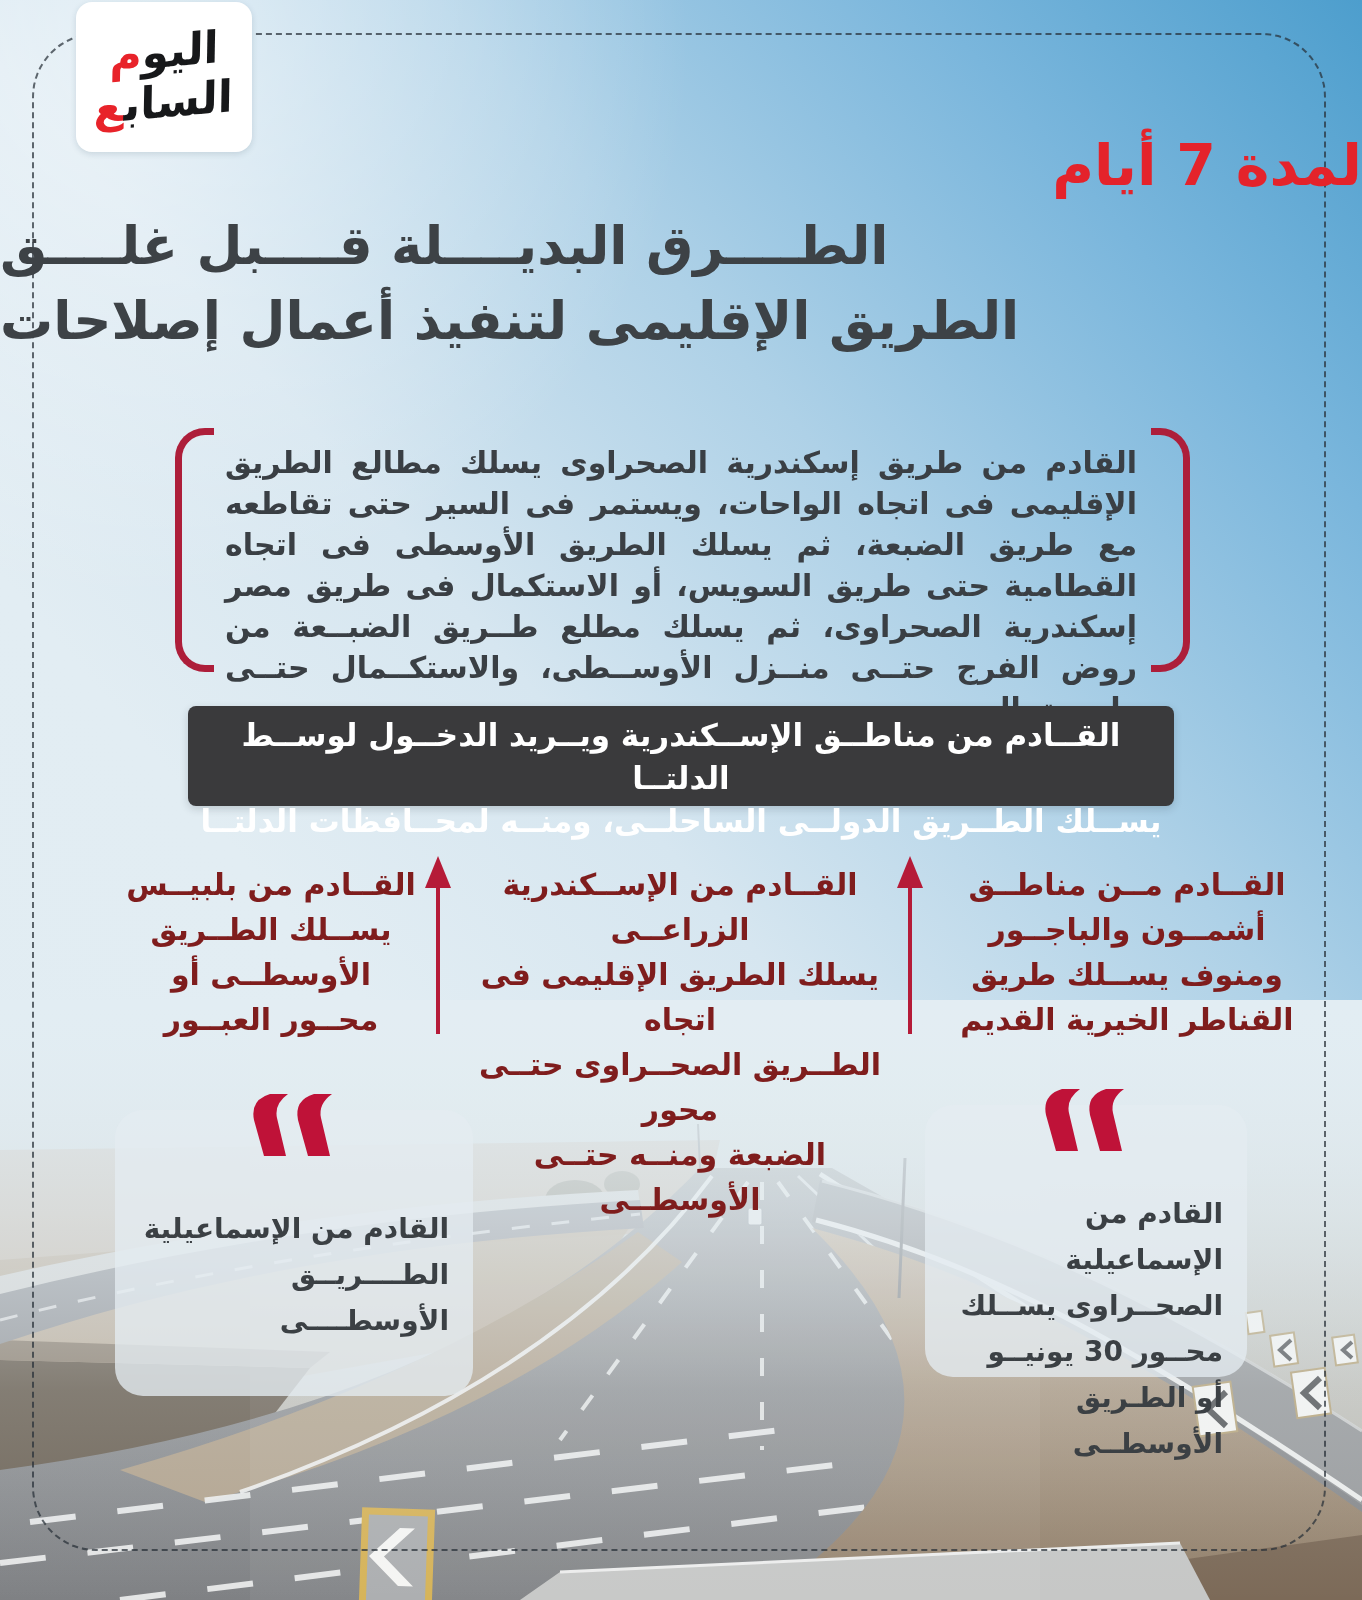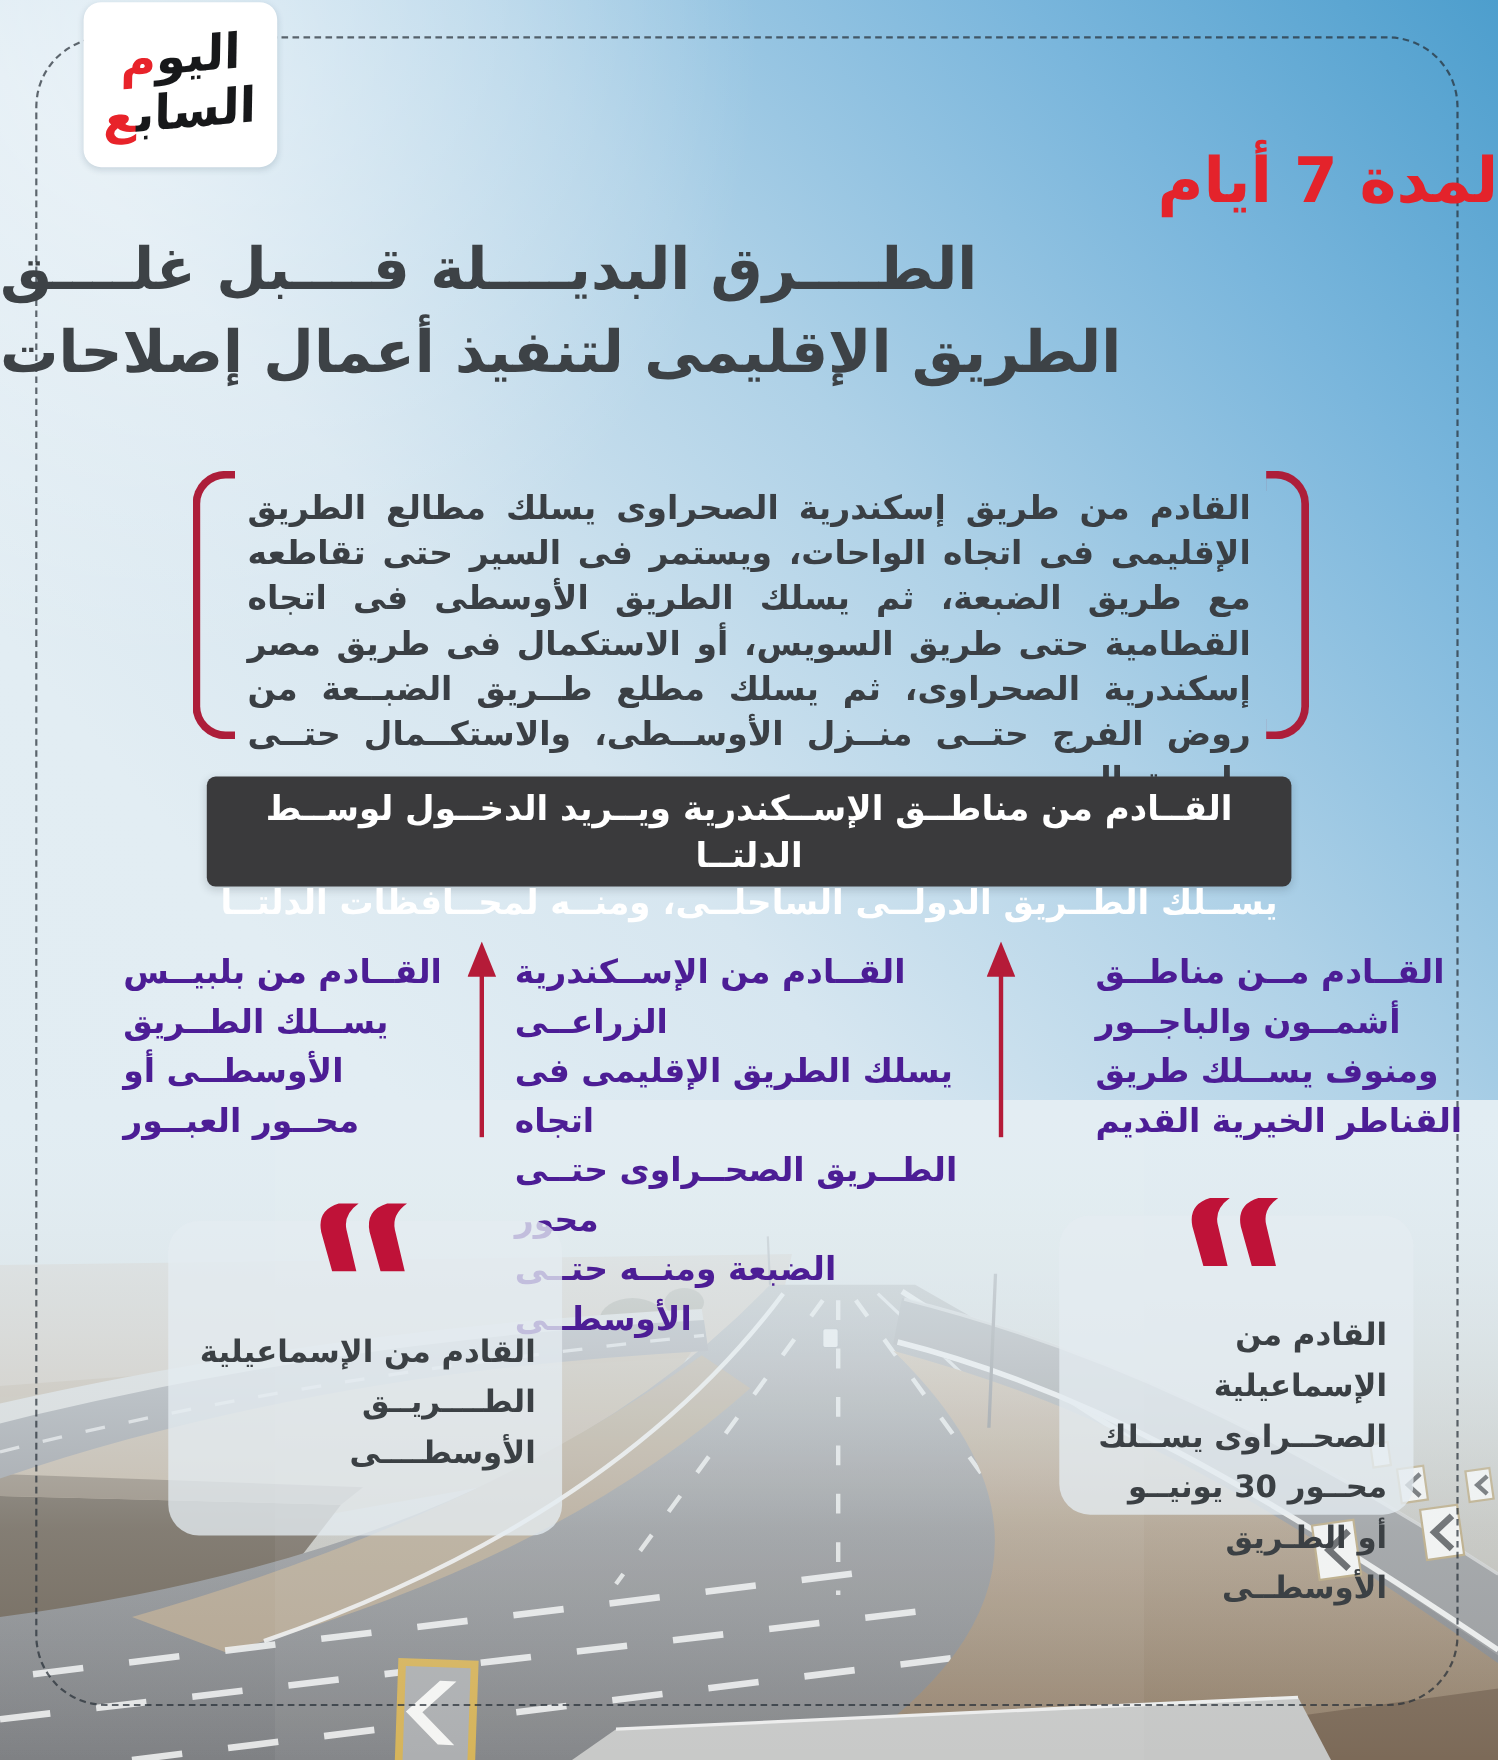--- a/index.html
+++ b/index.html
@@ -51,32 +51,32 @@
   }
   
   .darkbox{
     position:absolute;left:188px;top:706px;width:986px;height:100px;background:#3a3a3c;
     border-radius:8px;color:#ffffff;text-align:center;font-weight:bold;
     font-size:31px;line-height:43px;padding-top:8px;box-sizing:border-box;
     box-shadow:0 3px 8px rgba(30,40,50,.18);
   }
   
   .route-col{
-    position:absolute;top:862px;font-size:30px;font-weight:bold;color:#4c1d95;
-    line-height:45px;text-align:left;
-  }
-  .route-col.r1{left:996px;width:350px;}
+    position:absolute;top:862px;font-size:30px;font-weight:bold;color:#7f1d1d;
+    line-height:45px;text-align:center;
+  }
+  .route-col.r1{left:952px;width:350px;}
   .route-col.r2{left:468px;width:424px;}
   .route-col.r3{left:112px;width:318px;}
   .up-arrow{position:absolute;top:856px;width:26px;height:178px;}
   .up-arrow.a1{left:897px;}
   .up-arrow.a2{left:425px;}
   
   .qcard{
-    position:absolute;background:rgba(228,236,241,.78);border-radius:28px;margin-left:38px;
+    position:absolute;background:rgba(228,236,241,.78);border-radius:28px;
   }
   .qcard.qright{left:925px;top:1105px;width:322px;height:272px;}
   .qcard.qleft{left:115px;top:1110px;width:358px;height:286px;}
   .quote-mark{position:absolute;top:-18px;left:50%;transform:translateX(-50%);}
   .qtext{
     position:absolute;top:86px;right:24px;left:20px;
     font-size:28px;font-weight:bold;color:#3b4044;line-height:46px;text-align:right;
   }
   .qcard.qleft .qtext{top:96px;}
 </style>

